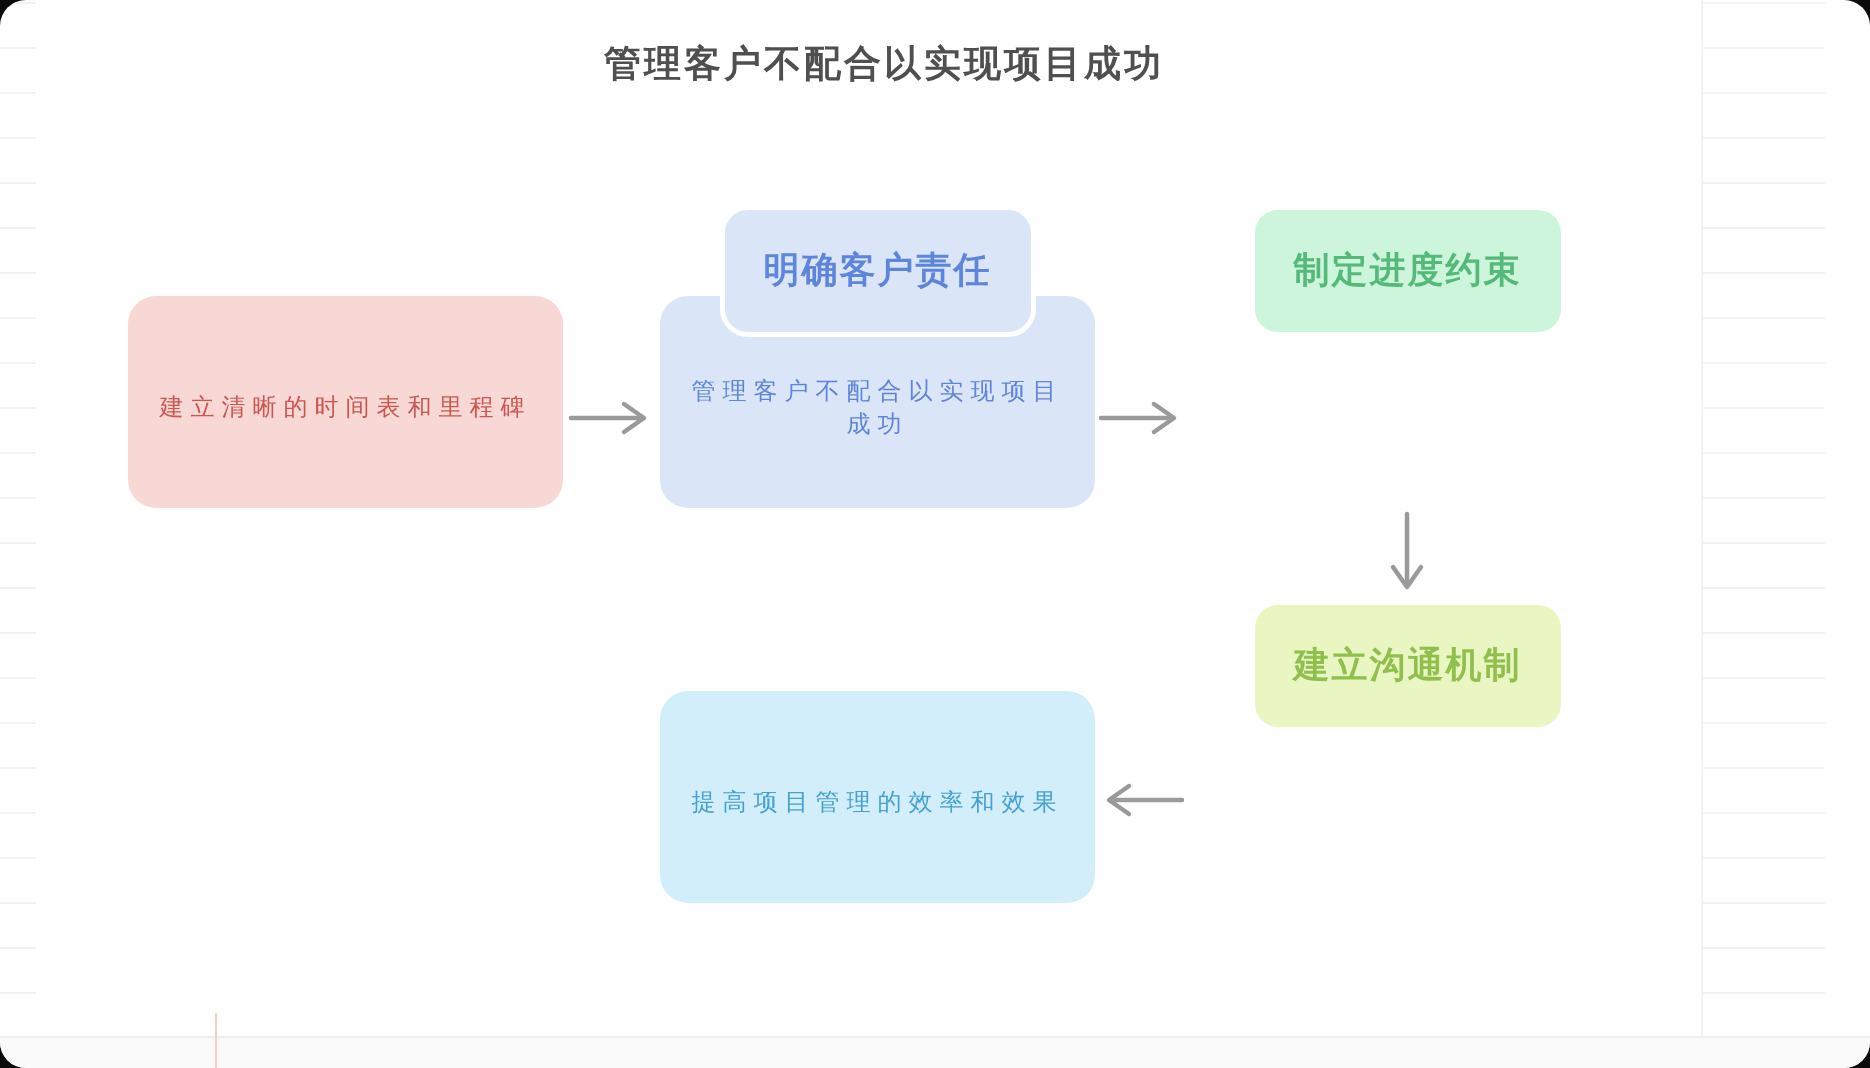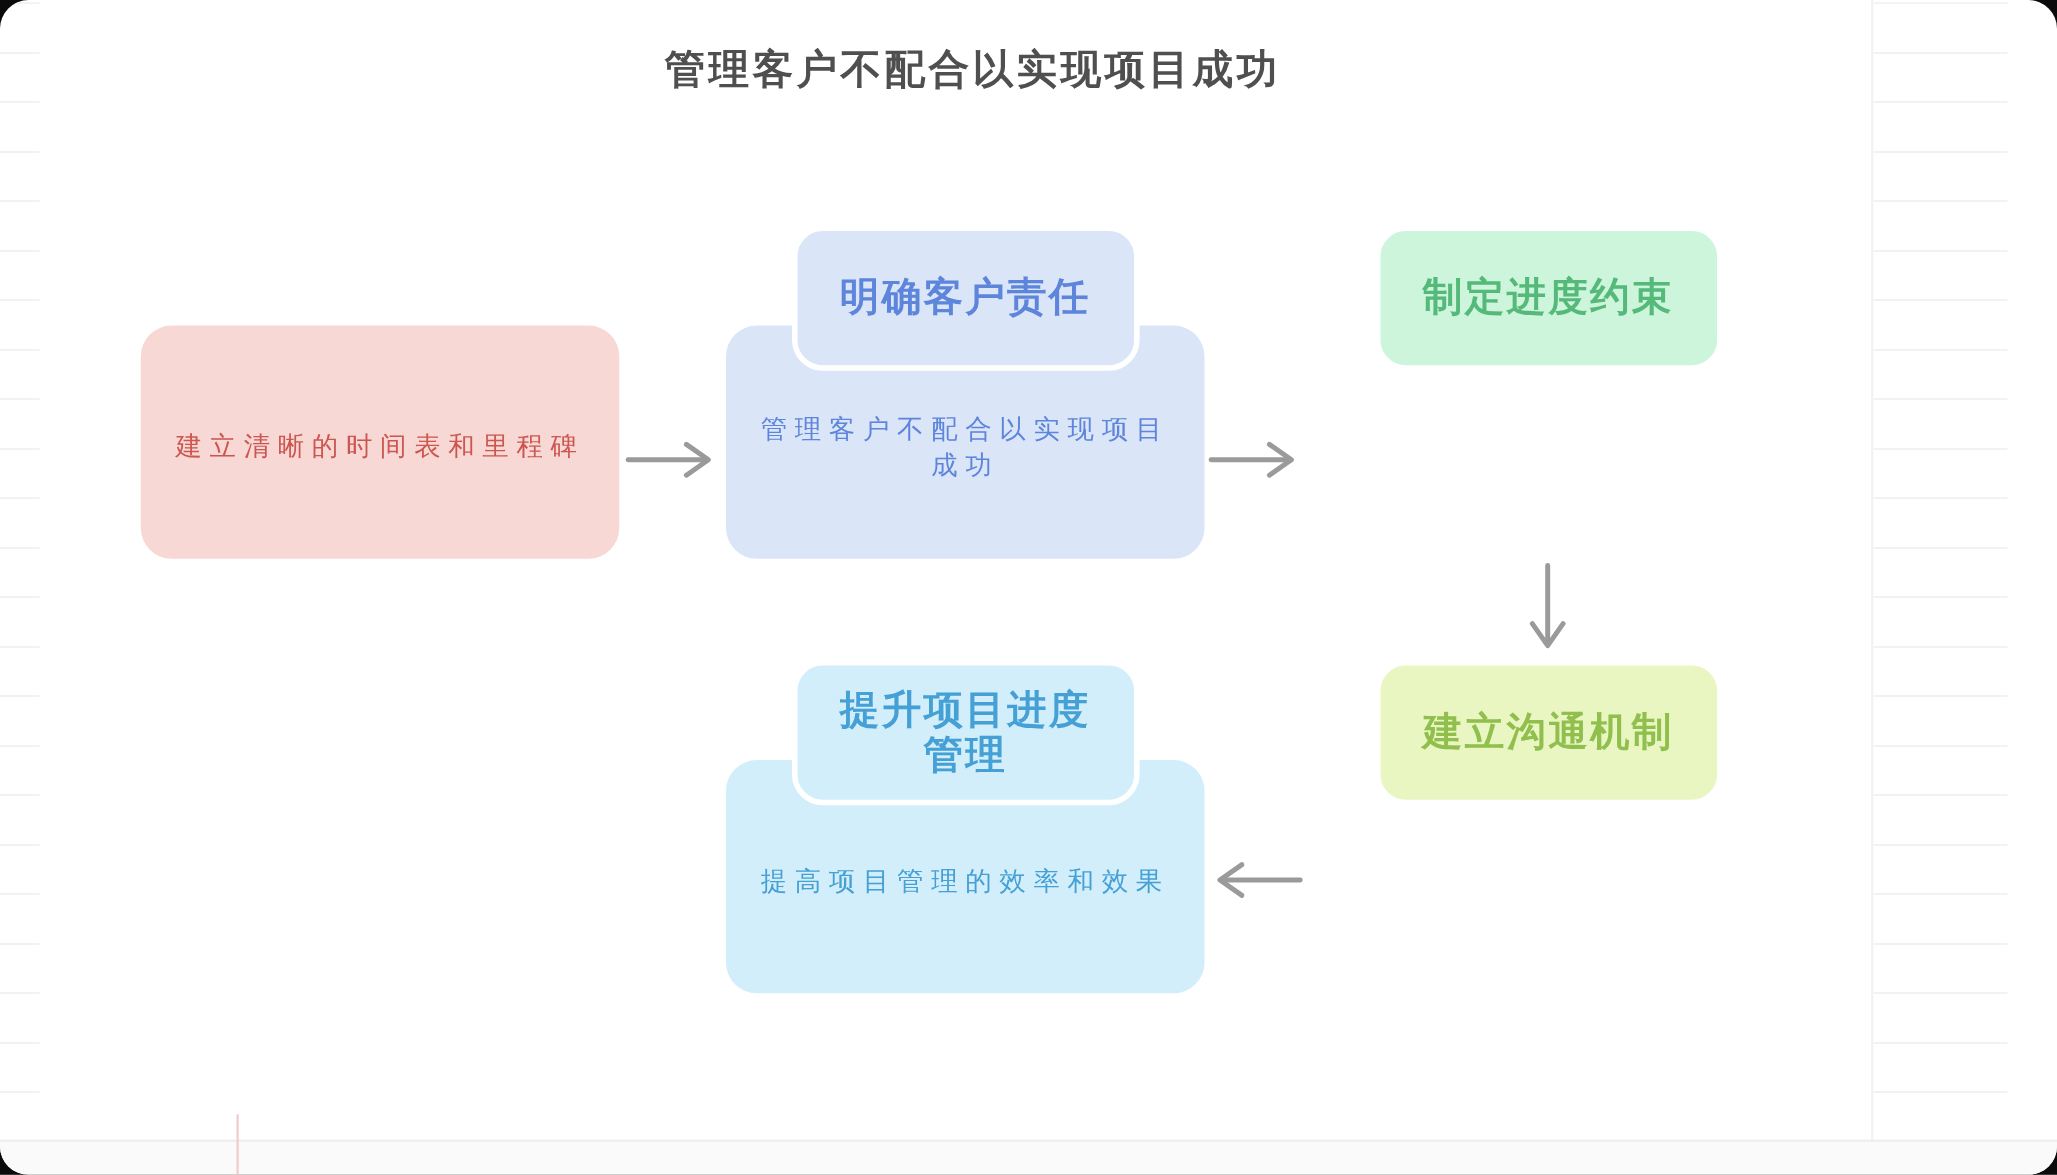--- a/index.html
+++ b/index.html
@@ -67,21 +67,20 @@
   <div class="node" style="left: 1190px; top: 205px; --fill: #ccf5dc; --ink: #55b97a;">
     <div class="node-header">制定进度约束</div>
   </div>
 
   <div class="node" style="left: 1190px; top: 600px; --fill: #e9f6c2; --ink: #90bf4e;">
     <div class="node-header">建立沟通机制</div>
   </div>
 
   <div class="node" style="left: 660px; top: 600px; --fill: #d2eefa; --ink: #45a0d5;">
     <div class="node-body">提高项目管理的效率和效果</div>
-    <div class="node-header">提升项目进度管理</div>
   </div>
 
   <div class="arrow" style="left: 567px; top: 400px; color: rgb(154, 154, 154);">
     <svg width="86" height="36" viewBox="0 0 86 36" fill="none" stroke="currentColor" stroke-width="4.5" stroke-linecap="round" stroke-linejoin="round">
       <line x1="4" y1="18" x2="74" y2="18"></line>
         <polyline points="57,4 77,18 57,32"></polyline>
     </svg>
   </div>
 
   <div class="arrow" style="left: 1097px; top: 400px; color: rgb(154, 154, 154);">

